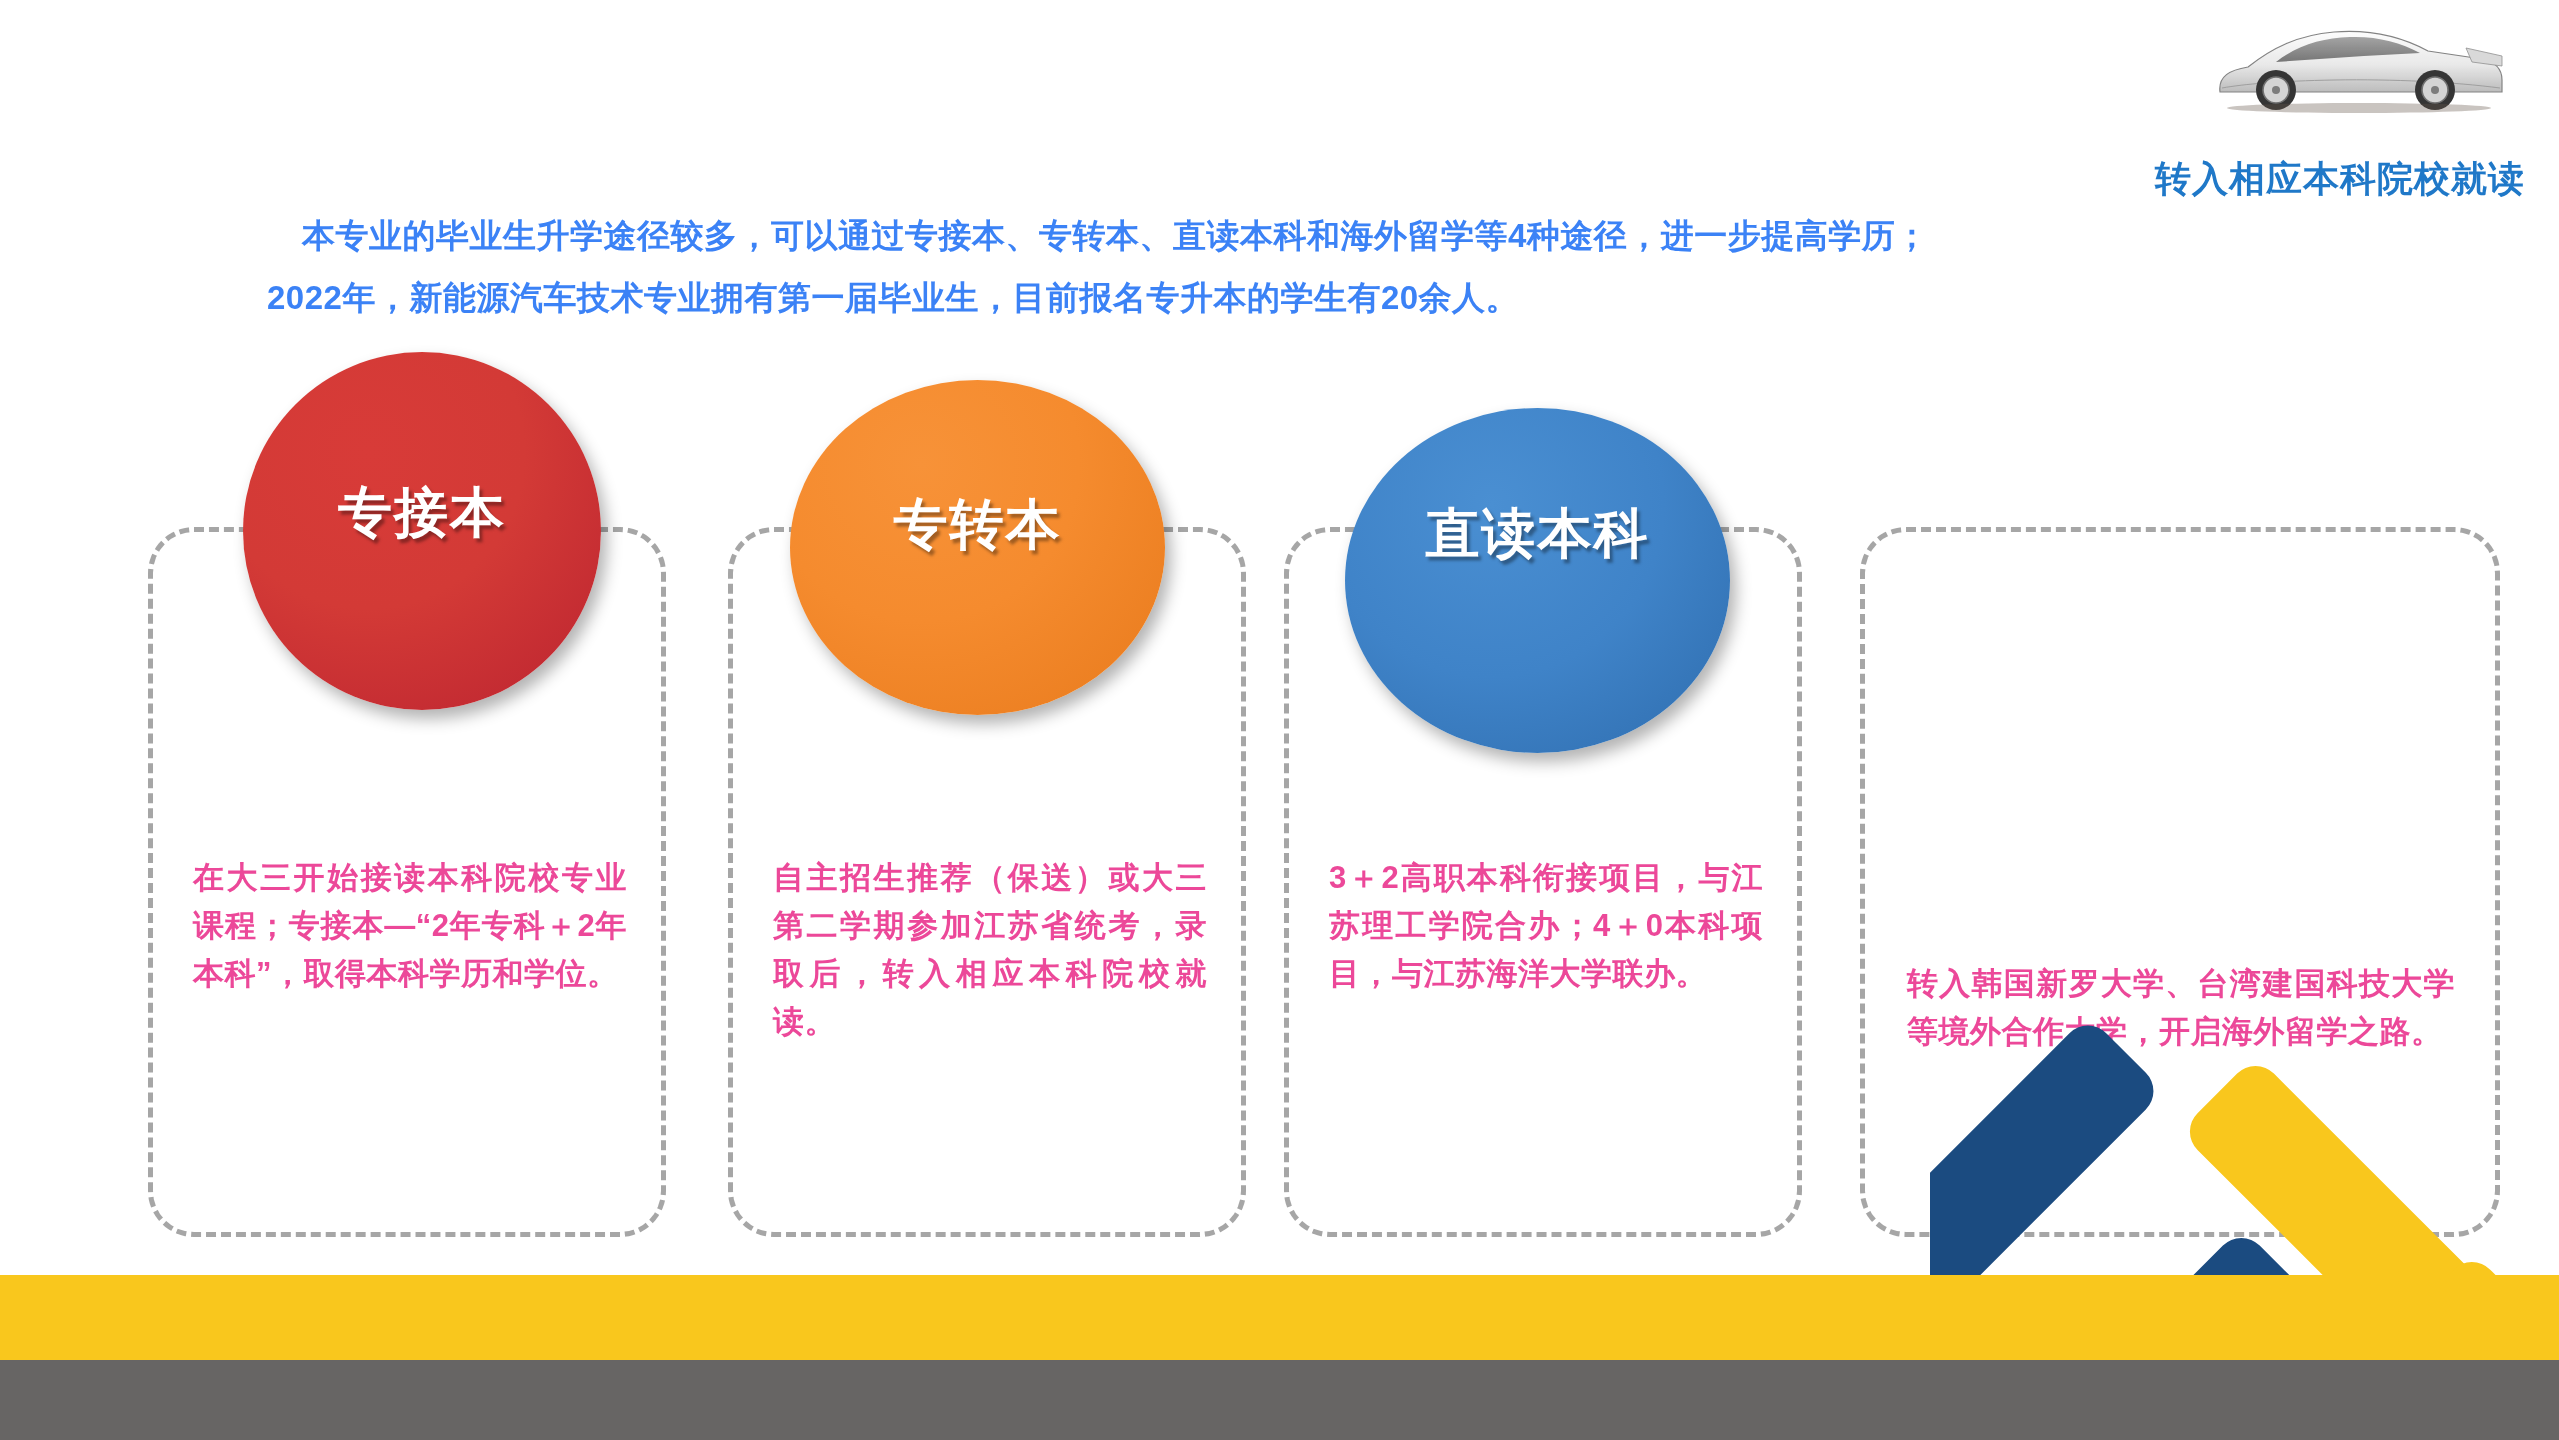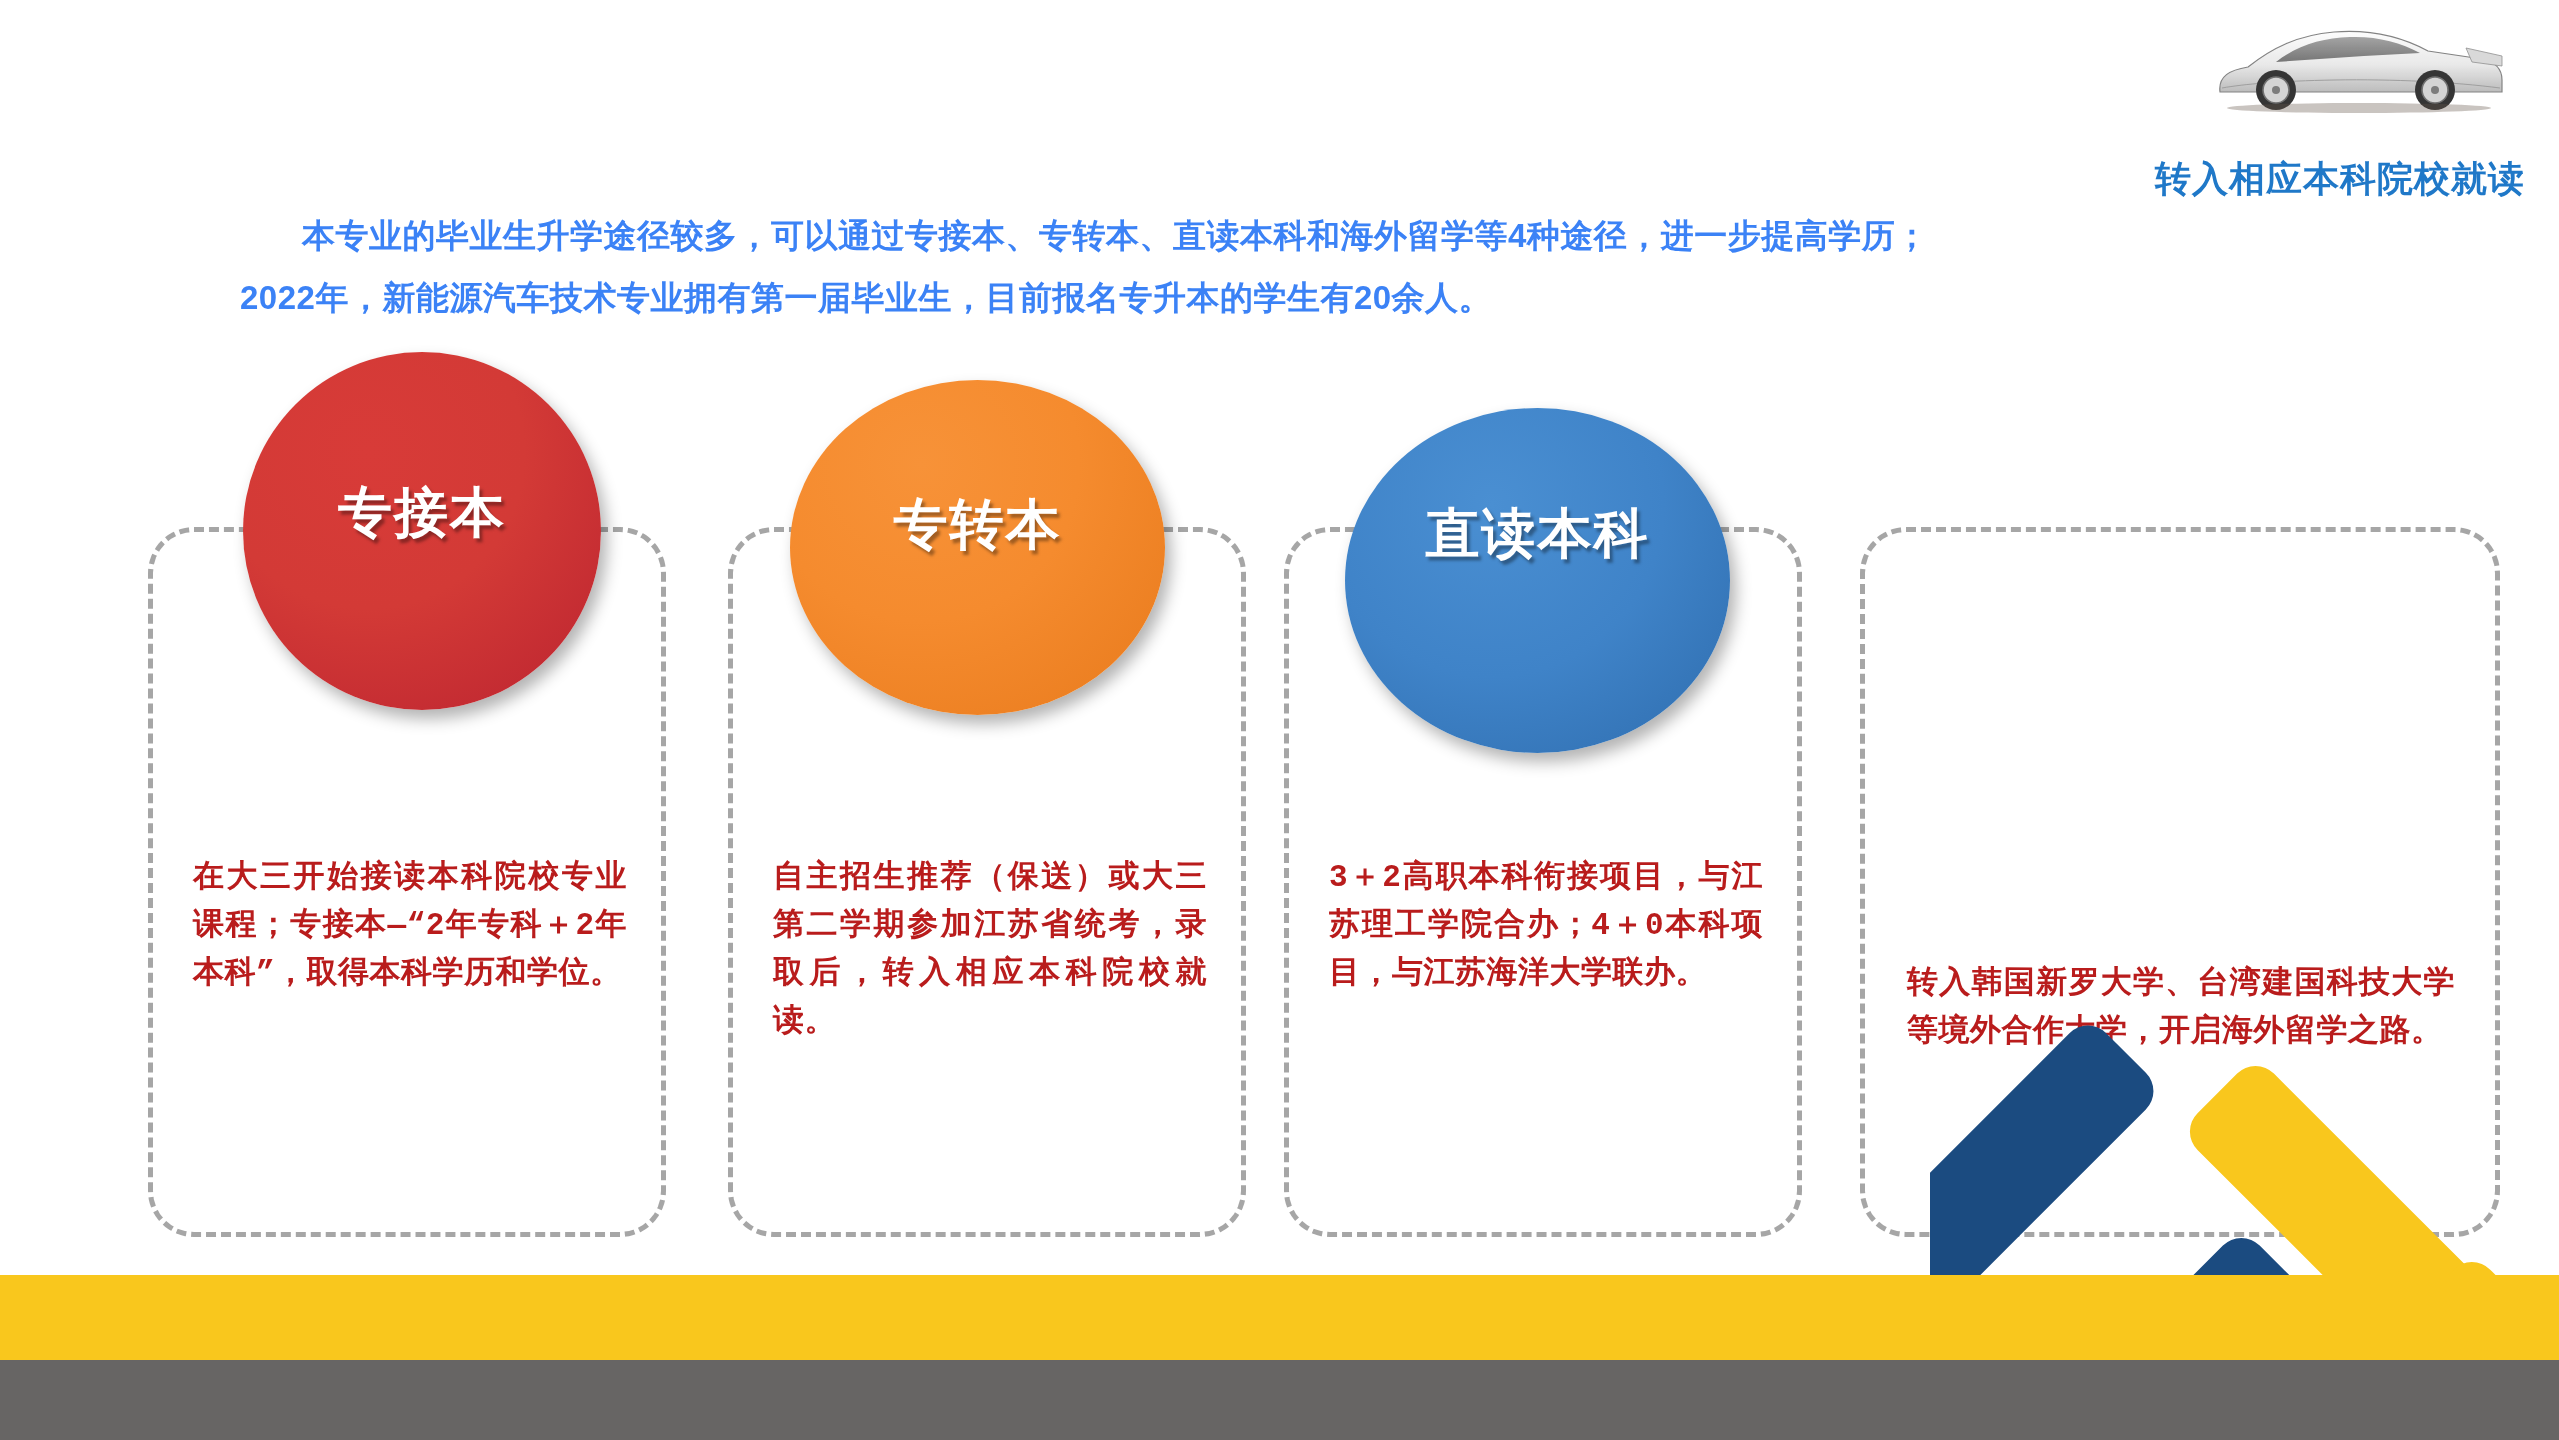--- a/index.html
+++ b/index.html
@@ -112,21 +112,21 @@
     left: 240px;
     top: 205px;
     width: 2100px;
     color: #3b82f6;
     font-size: 33px;
     font-weight: bold;
     line-height: 62px;
     letter-spacing: 0.5px;
   }
   #intro .line1 { padding-left: 62px; }
-  #intro .line2 { padding-left: 0px; }
+  #intro .line2 { padding-left: 0px; margin-left: 27px; }
 
   
   .card {
     position: absolute;
     top: 527px;
     width: 518px;
     height: 710px;
     border: 5px dashed #a6a6a6;
     border-radius: 46px;
     box-sizing: border-box;
@@ -138,24 +138,23 @@
   #card-3 { left: 1860px; width: 640px; }
 
   .card-body {
     position: absolute;
     left: 40px;
     right: 34px;
     top: 322px;
     font-size: 31px;
     font-weight: bold;
     line-height: 48px;
-    color: #b91c1c;
+    color: #ec4899;
     text-align: justify;
     letter-spacing: 0.5px;
-    font-family: Liberation Mono, monospace;
   }
   #card-3 .card-body {
     top: 428px;
     left: 42px;
     right: 40px;
   }
   #card-2 .card-body { top: 322px; }
 
   
   .circle {

